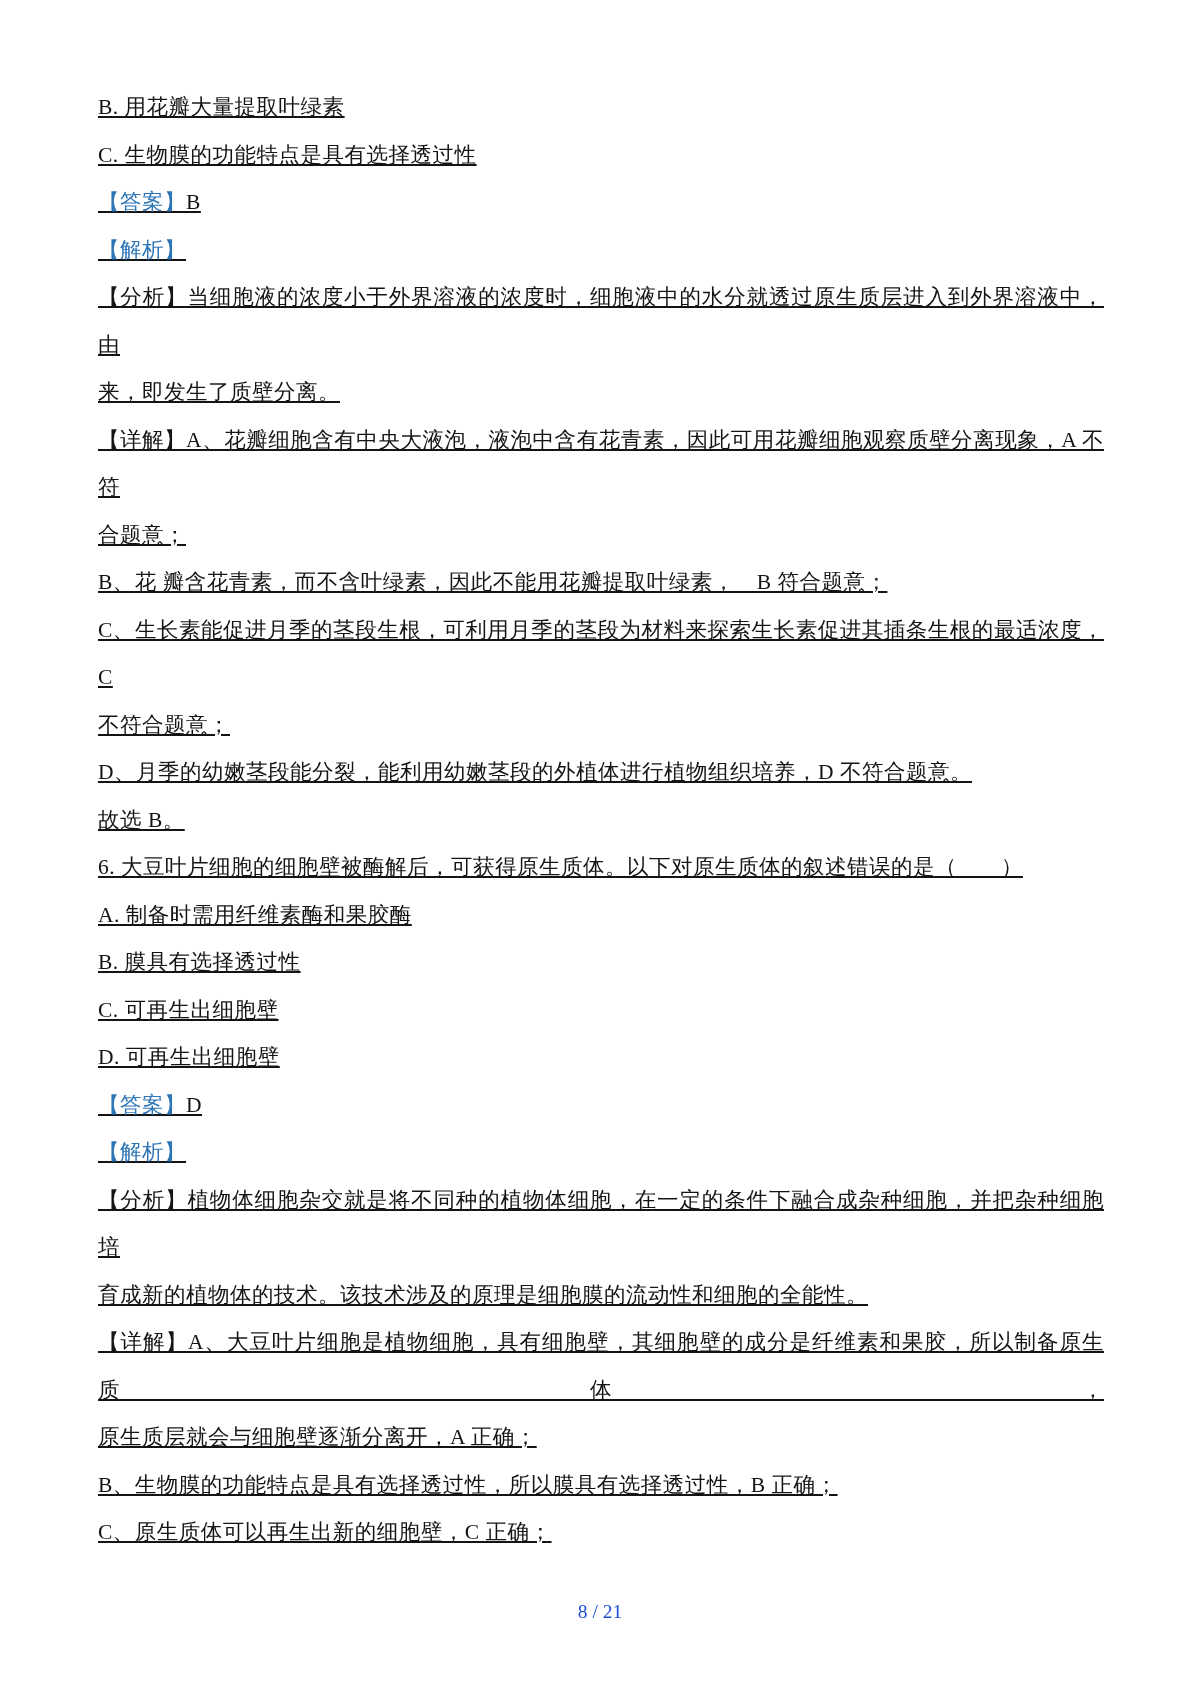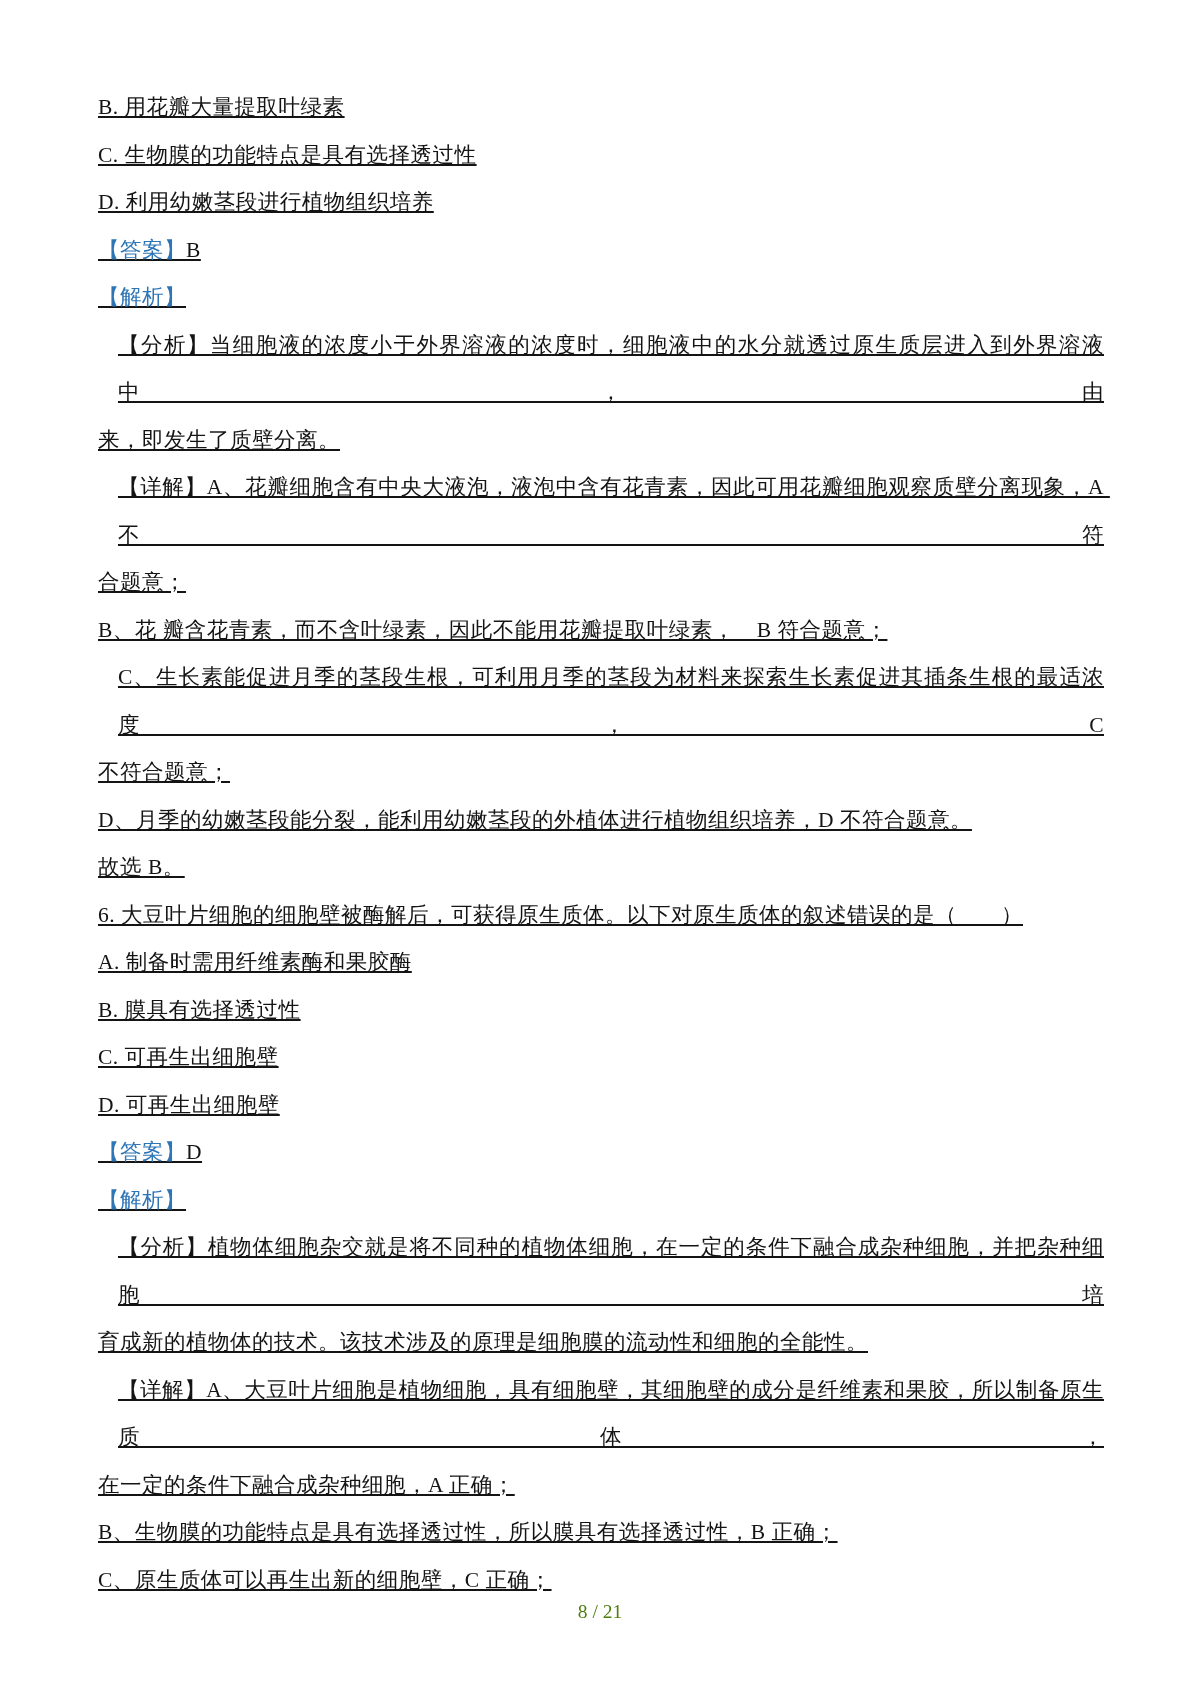--- a/index.html
+++ b/index.html
@@ -29,43 +29,41 @@
   .line {
     font-size: 21.5px;
     line-height: 47.5px;
     white-space: pre-wrap;
     letter-spacing: 0.5px;
     text-decoration: underline;
   }
   .line.fill {
     text-align: justify;
     text-align-last: justify;
-    margin-left: 20px;
   }
   .blue {
     color: var(--label-blue, #2E75B6);
   }
   .footer {
     position: absolute;
     left: 0;
     top: 1601px;
     width: 100%;
     text-align: center;
     font-size: 19.5px;
-    color: #4d7c0f;
+    color: #1d4ed8;
   }
 </style>
 </head>
 <body style="--label-blue: #2E75B6; color: rgb(20, 20, 20); background: rgb(255, 255, 255);">
 
 <div class="page">
   <div class="content" id="content">
       <div class="line"><span>B. 用花瓣大量提取叶绿素</span></div>
       <div class="line"><span>C. 生物膜的功能特点是具有选择透过性</span></div>
-      <div class="line"><span>D. 利用幼嫩茎段进行植物组织培养</span></div>
       <div class="line"><span class="blue">【答案】</span><span>B</span></div>
       <div class="line"><span class="blue">【解析】</span><span></span></div>
       <div class="line fill"><span>【分析】当细胞液的浓度小于外界溶液的浓度时，细胞液中的水分就透过原生质层进入到外界溶液中，由</span></div>
       <div class="line"><span>来，即发生了质壁分离。</span></div>
       <div class="line fill"><span>【详解】A、花瓣细胞含有中央大液泡，液泡中含有花青素，因此可用花瓣细胞观察质壁分离现象，A 不符</span></div>
       <div class="line"><span>合题意；</span></div>
       <div class="line"><span>B、花 瓣含花青素，而不含叶绿素，因此不能用花瓣提取叶绿素，　B 符合题意；</span></div>
       <div class="line fill"><span>C、生长素能促进月季的茎段生根，可利用月季的茎段为材料来探索生长素促进其插条生根的最适浓度，C</span></div>
       <div class="line"><span>不符合题意；</span></div>
       <div class="line"><span>D、月季的幼嫩茎段能分裂，能利用幼嫩茎段的外植体进行植物组织培养，D 不符合题意。</span></div>
@@ -73,18 +71,18 @@
       <div class="line"><span>6. 大豆叶片细胞的细胞壁被酶解后，可获得原生质体。以下对原生质体的叙述错误的是（　　）</span></div>
       <div class="line"><span>A. 制备时需用纤维素酶和果胶酶</span></div>
       <div class="line"><span>B. 膜具有选择透过性</span></div>
       <div class="line"><span>C. 可再生出细胞壁</span></div>
       <div class="line"><span>D. 可再生出细胞壁</span></div>
       <div class="line"><span class="blue">【答案】</span><span>D</span></div>
       <div class="line"><span class="blue">【解析】</span><span></span></div>
       <div class="line fill"><span>【分析】植物体细胞杂交就是将不同种的植物体细胞，在一定的条件下融合成杂种细胞，并把杂种细胞培</span></div>
       <div class="line"><span>育成新的植物体的技术。该技术涉及的原理是细胞膜的流动性和细胞的全能性。</span></div>
       <div class="line fill"><span>【详解】A、大豆叶片细胞是植物细胞，具有细胞壁，其细胞壁的成分是纤维素和果胶，所以制备原生质体，</span></div>
-      <div class="line"><span>在一定的条件下融合成杂种细胞，A 正确；</span></div>
+      <div class="line"><span>原生质层就会与细胞壁逐渐分离开，A 正确；</span></div>
       <div class="line"><span>B、生物膜的功能特点是具有选择透过性，所以膜具有选择透过性，B 正确；</span></div>
       <div class="line"><span>C、原生质体可以再生出新的细胞壁，C 正确；</span></div>
     </div>
   <div class="footer">8 / 21</div>
 </div>
 
 </body></html>

